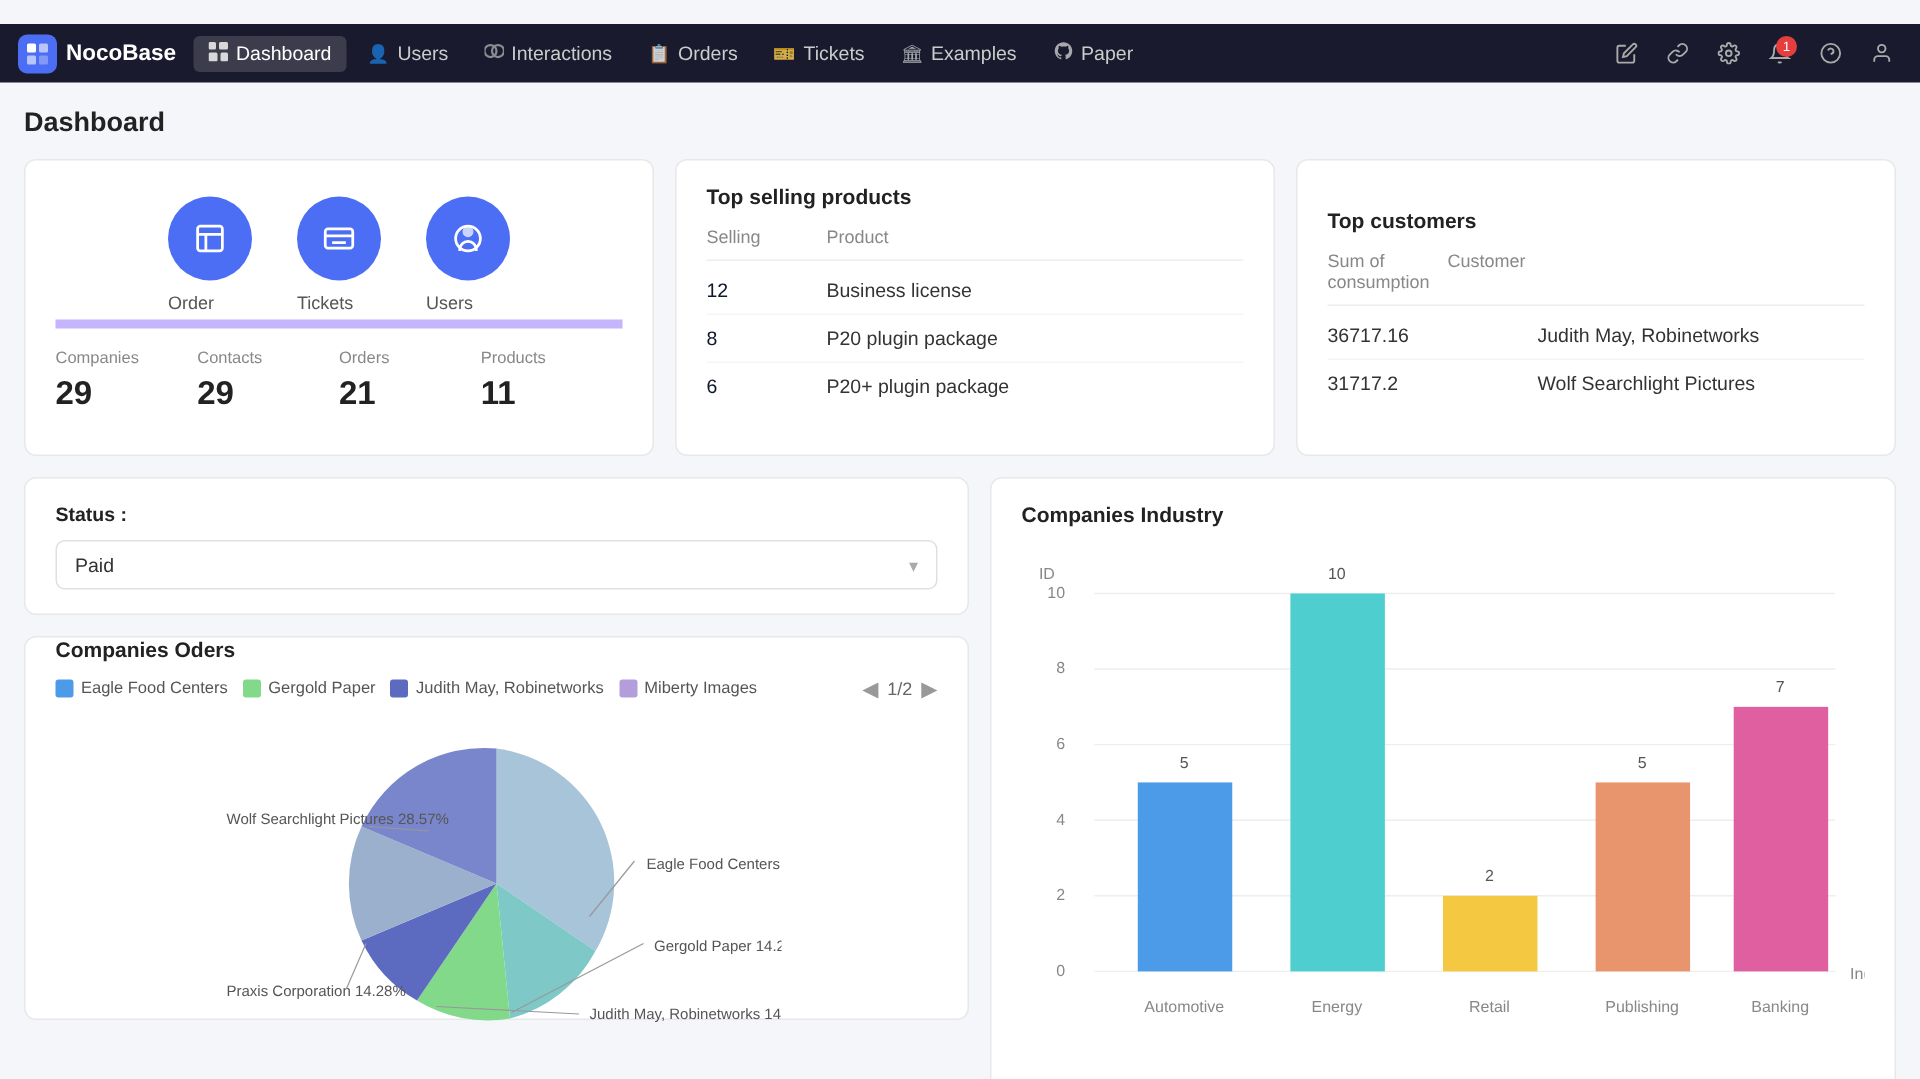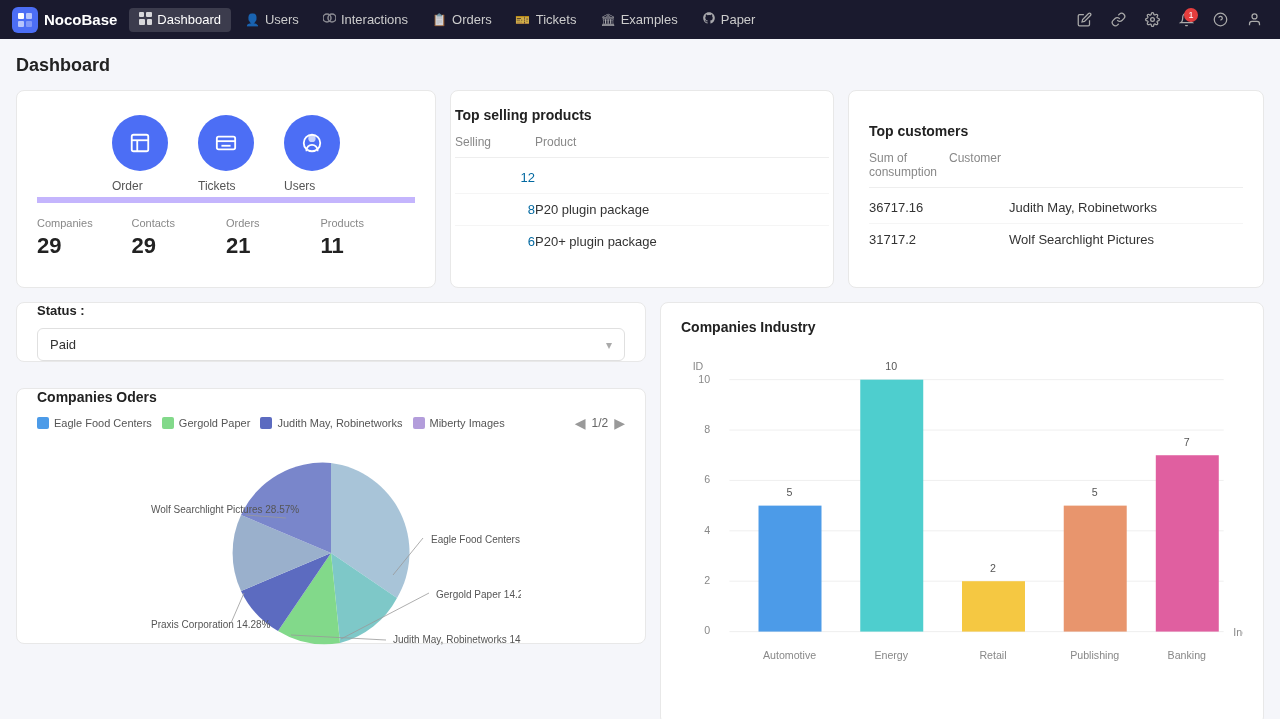--- a/index.html
+++ b/index.html
@@ -6,20 +6,21 @@
     body { font-family: -apple-system, BlinkMacSystemFont, 'Segoe UI', sans-serif; background: #f5f6fa; color: #333; font-size: 13px; }
 
     
     .navbar {
       background: #1a1a2e;
       display: flex;
       align-items: center;
       height: 39px;
       padding: 0 12px;
       gap: 4px;
+      margin-top: 16px;
     }
     .navbar-logo {
       display: flex; align-items: center; gap: 6px;
       color: #fff; font-weight: 700; font-size: 15px;
       margin-right: 8px;
     }
     .navbar-logo-icon {
       width: 26px; height: 26px; background: #4c6ef5; border-radius: 6px;
       display: flex; align-items: center; justify-content: center; color: #fff; font-size: 13px;
     }
@@ -70,45 +71,45 @@
     .stats-row {
       display: flex; gap: 0;
       border-top: 6px solid #c4b5fd;
       padding-top: 14px;
     }
     .stat-item { flex: 1; }
     .stat-label { font-size: 11px; color: #888; margin-bottom: 4px; }
     .stat-value { font-size: 22px; font-weight: 600; color: #222; }
 
     
-    .top-selling { flex: 1; padding: 16px 4px; }
+    .top-selling { flex: 1; padding: 16px 20px; }
     .card-title { font-size: 14px; font-weight: 600; margin-bottom: 12px; color: #222; }
     .table-header { display: flex; gap: 0; border-bottom: 1px solid #eee; padding-bottom: 8px; margin-bottom: 4px; }
     .th { font-size: 12px; color: #888; font-weight: 500; }
     .th:first-child { width: 80px; }
     .th:last-child { flex: 1; }
     .table-row-data { display: flex; align-items: center; padding: 8px 0; border-bottom: 1px solid #f5f5f5; }
     .table-row-data:last-child { border-bottom: none; }
-    .td-sell { width: 80px; color: #0369a1; text-align: right; }
+    .td-sell { width: 80px; color: #0f172a; }
     .td-product { flex: 1; color: #333; }
 
     
     .top-customers { flex: 1; padding: 32px 20px; }
     .tc-th1 { width: 140px; }
     .tc-th2 { flex: 1; }
     .tc-td1 { width: 140px; color: #333; }
     .tc-td2 { flex: 1; color: #333; }
 
     
     .row2 { display: flex; gap: 14px; }
 
     
     .left-panel { width: 630px; min-width: 630px; }
 
-    .status-section { background: #fff; border-radius: 8px; border: 1px solid #e8e8e8; padding: 0 20px; margin-bottom: 26px; }
+    .status-section { background: #fff; border-radius: 8px; border: 1px solid #e8e8e8; padding: 16px 20px; margin-bottom: 14px; }
     .status-label { font-size: 13px; font-weight: 600; margin-bottom: 10px; color: #222; }
     .status-select {
       width: 100%; padding: 8px 12px;
       border: 1px solid #e0e0e0; border-radius: 6px;
       display: flex; align-items: center; justify-content: space-between;
       cursor: pointer; color: #333; background: #fff;
     }
 
     .chart-section { background: #fff; border-radius: 8px; border: 1px solid #e8e8e8; padding: 0 20px; }
     .chart-title { font-size: 14px; font-weight: 600; margin-bottom: 10px; color: #222; }
@@ -294,20 +295,21 @@
     </div>
 
     <div class="card top-selling">
       <div class="card-title">Top selling products</div>
       <div class="table-header">
         <div class="th" style="width:80px">Selling</div>
         <div class="th" style="flex:1">Product</div>
       </div>
       <div class="table-row-data">
         <div class="td-sell">12</div>
+        <div class="td-product">Business license</div>
       </div>
       <div class="table-row-data">
         <div class="td-sell">8</div>
         <div class="td-product">P20 plugin package</div>
       </div>
       <div class="table-row-data">
         <div class="td-sell">6</div>
         <div class="td-product">P20+ plugin package</div>
       </div>
     </div>

